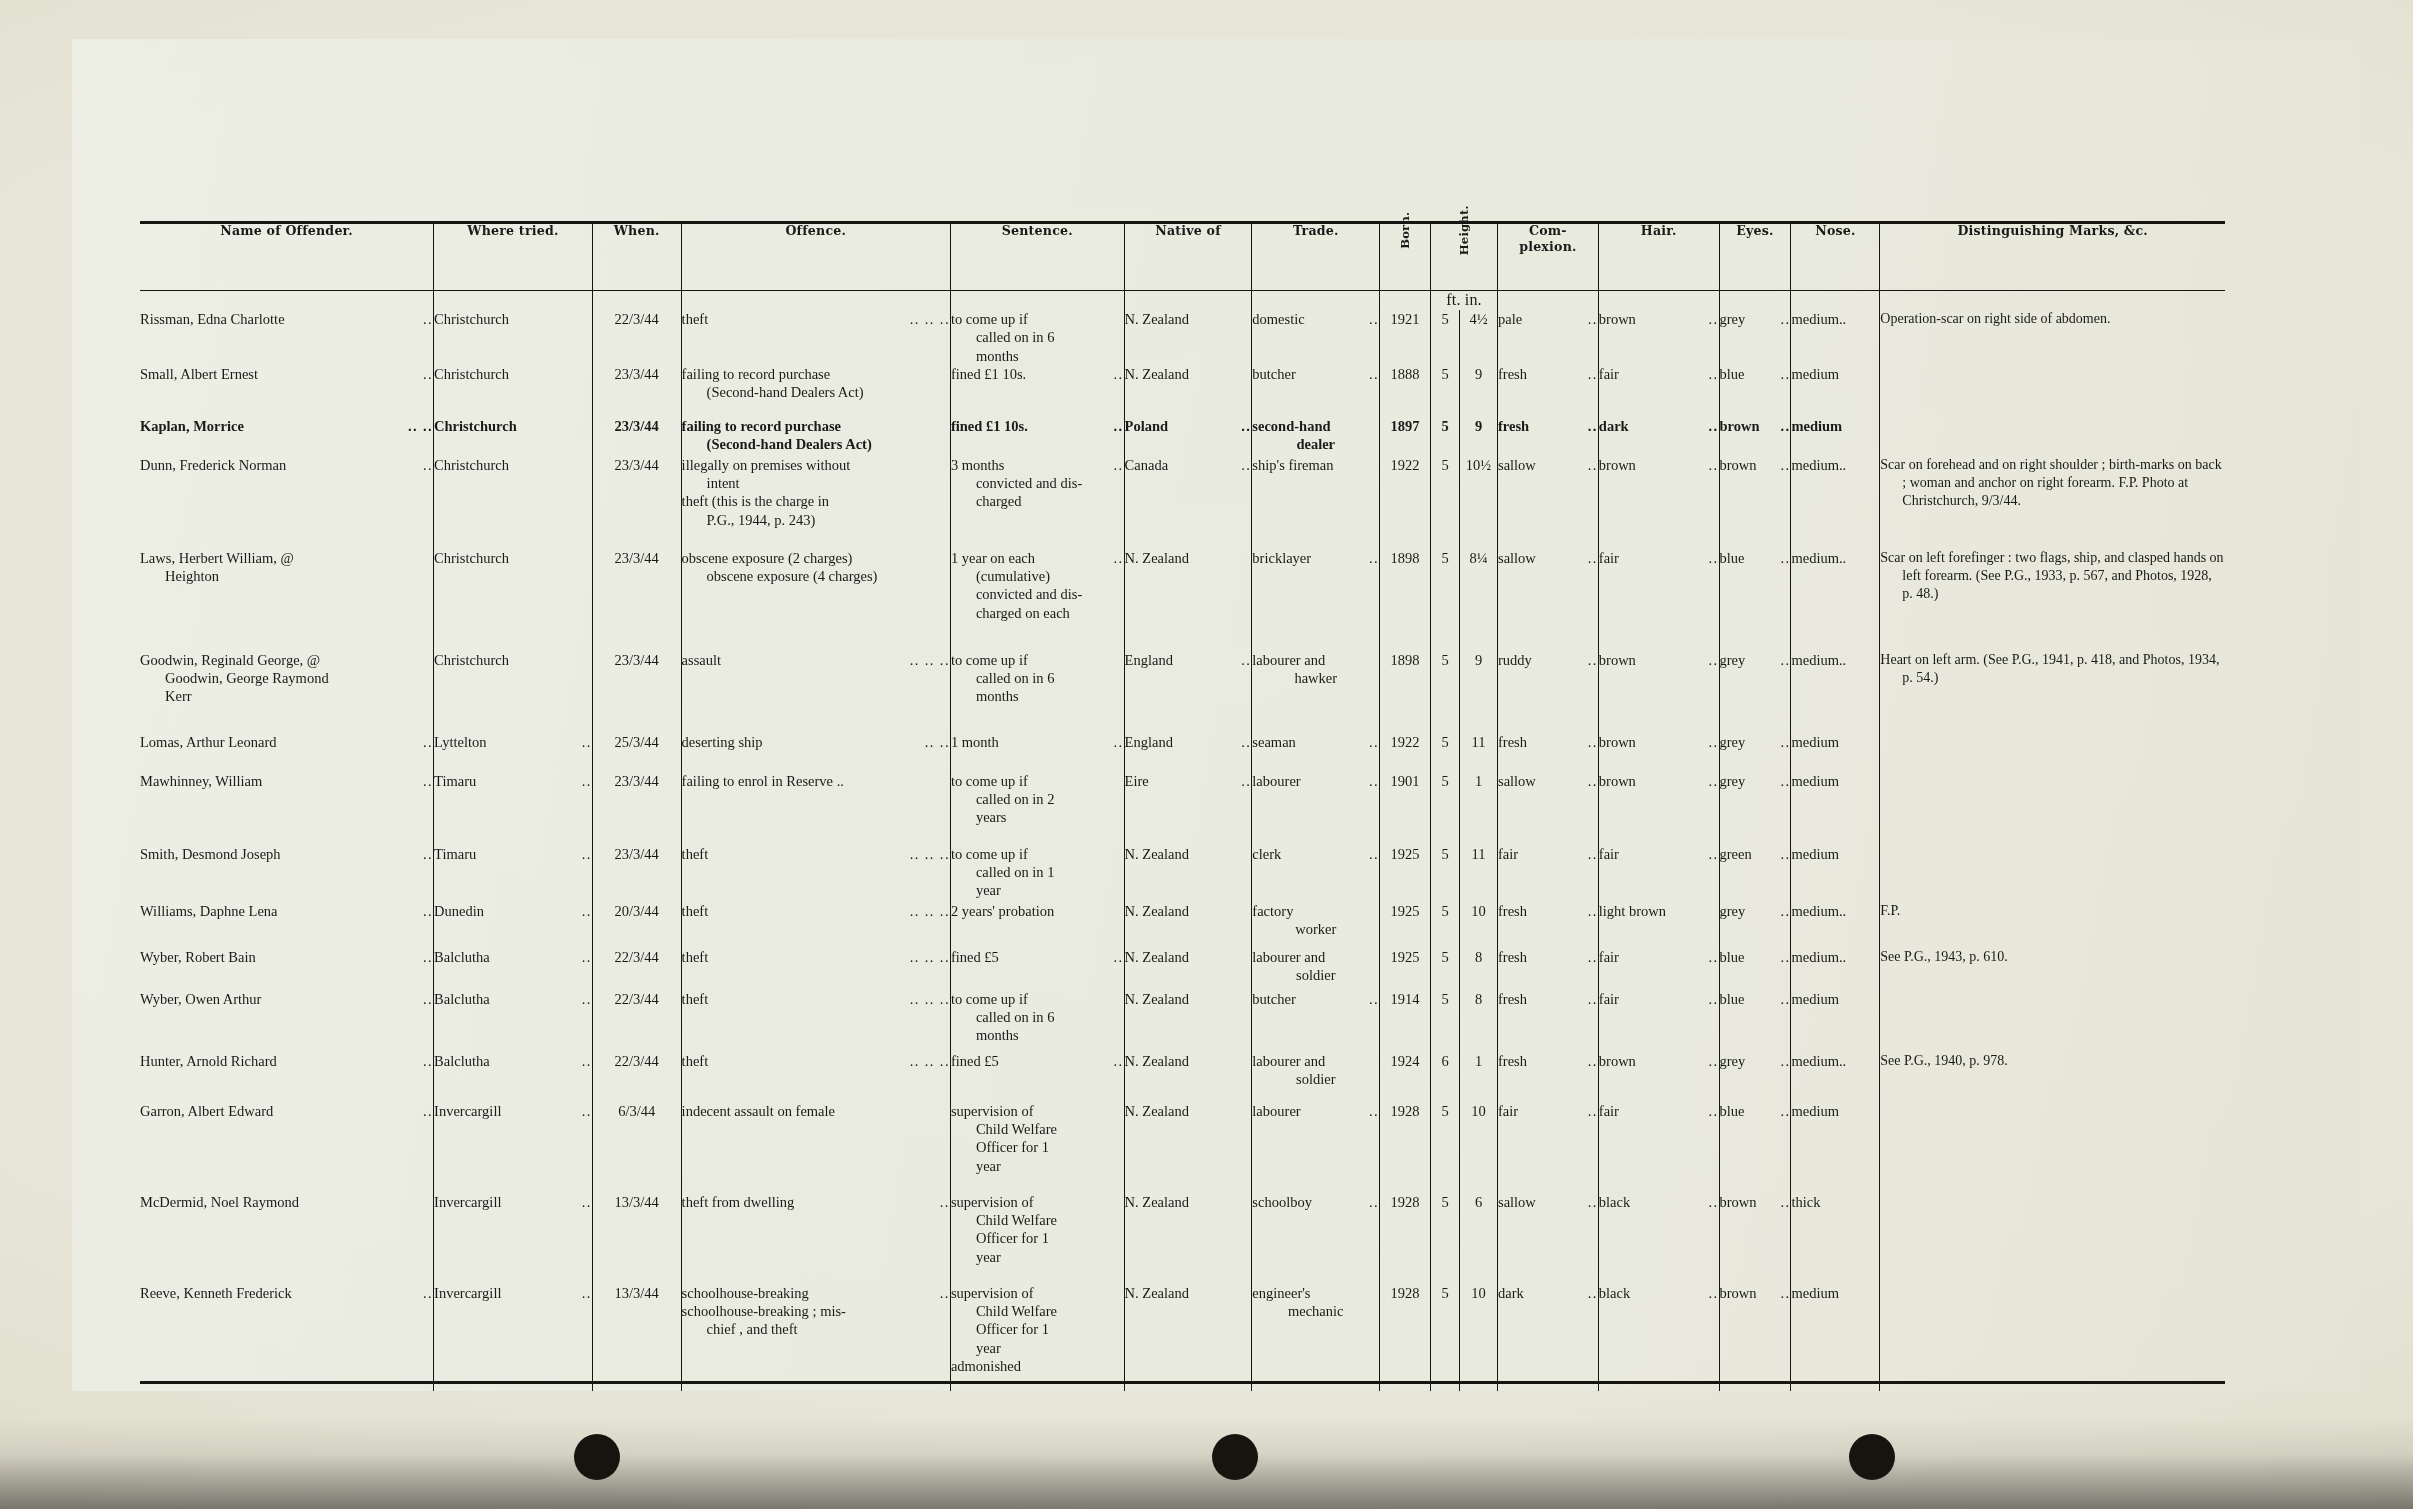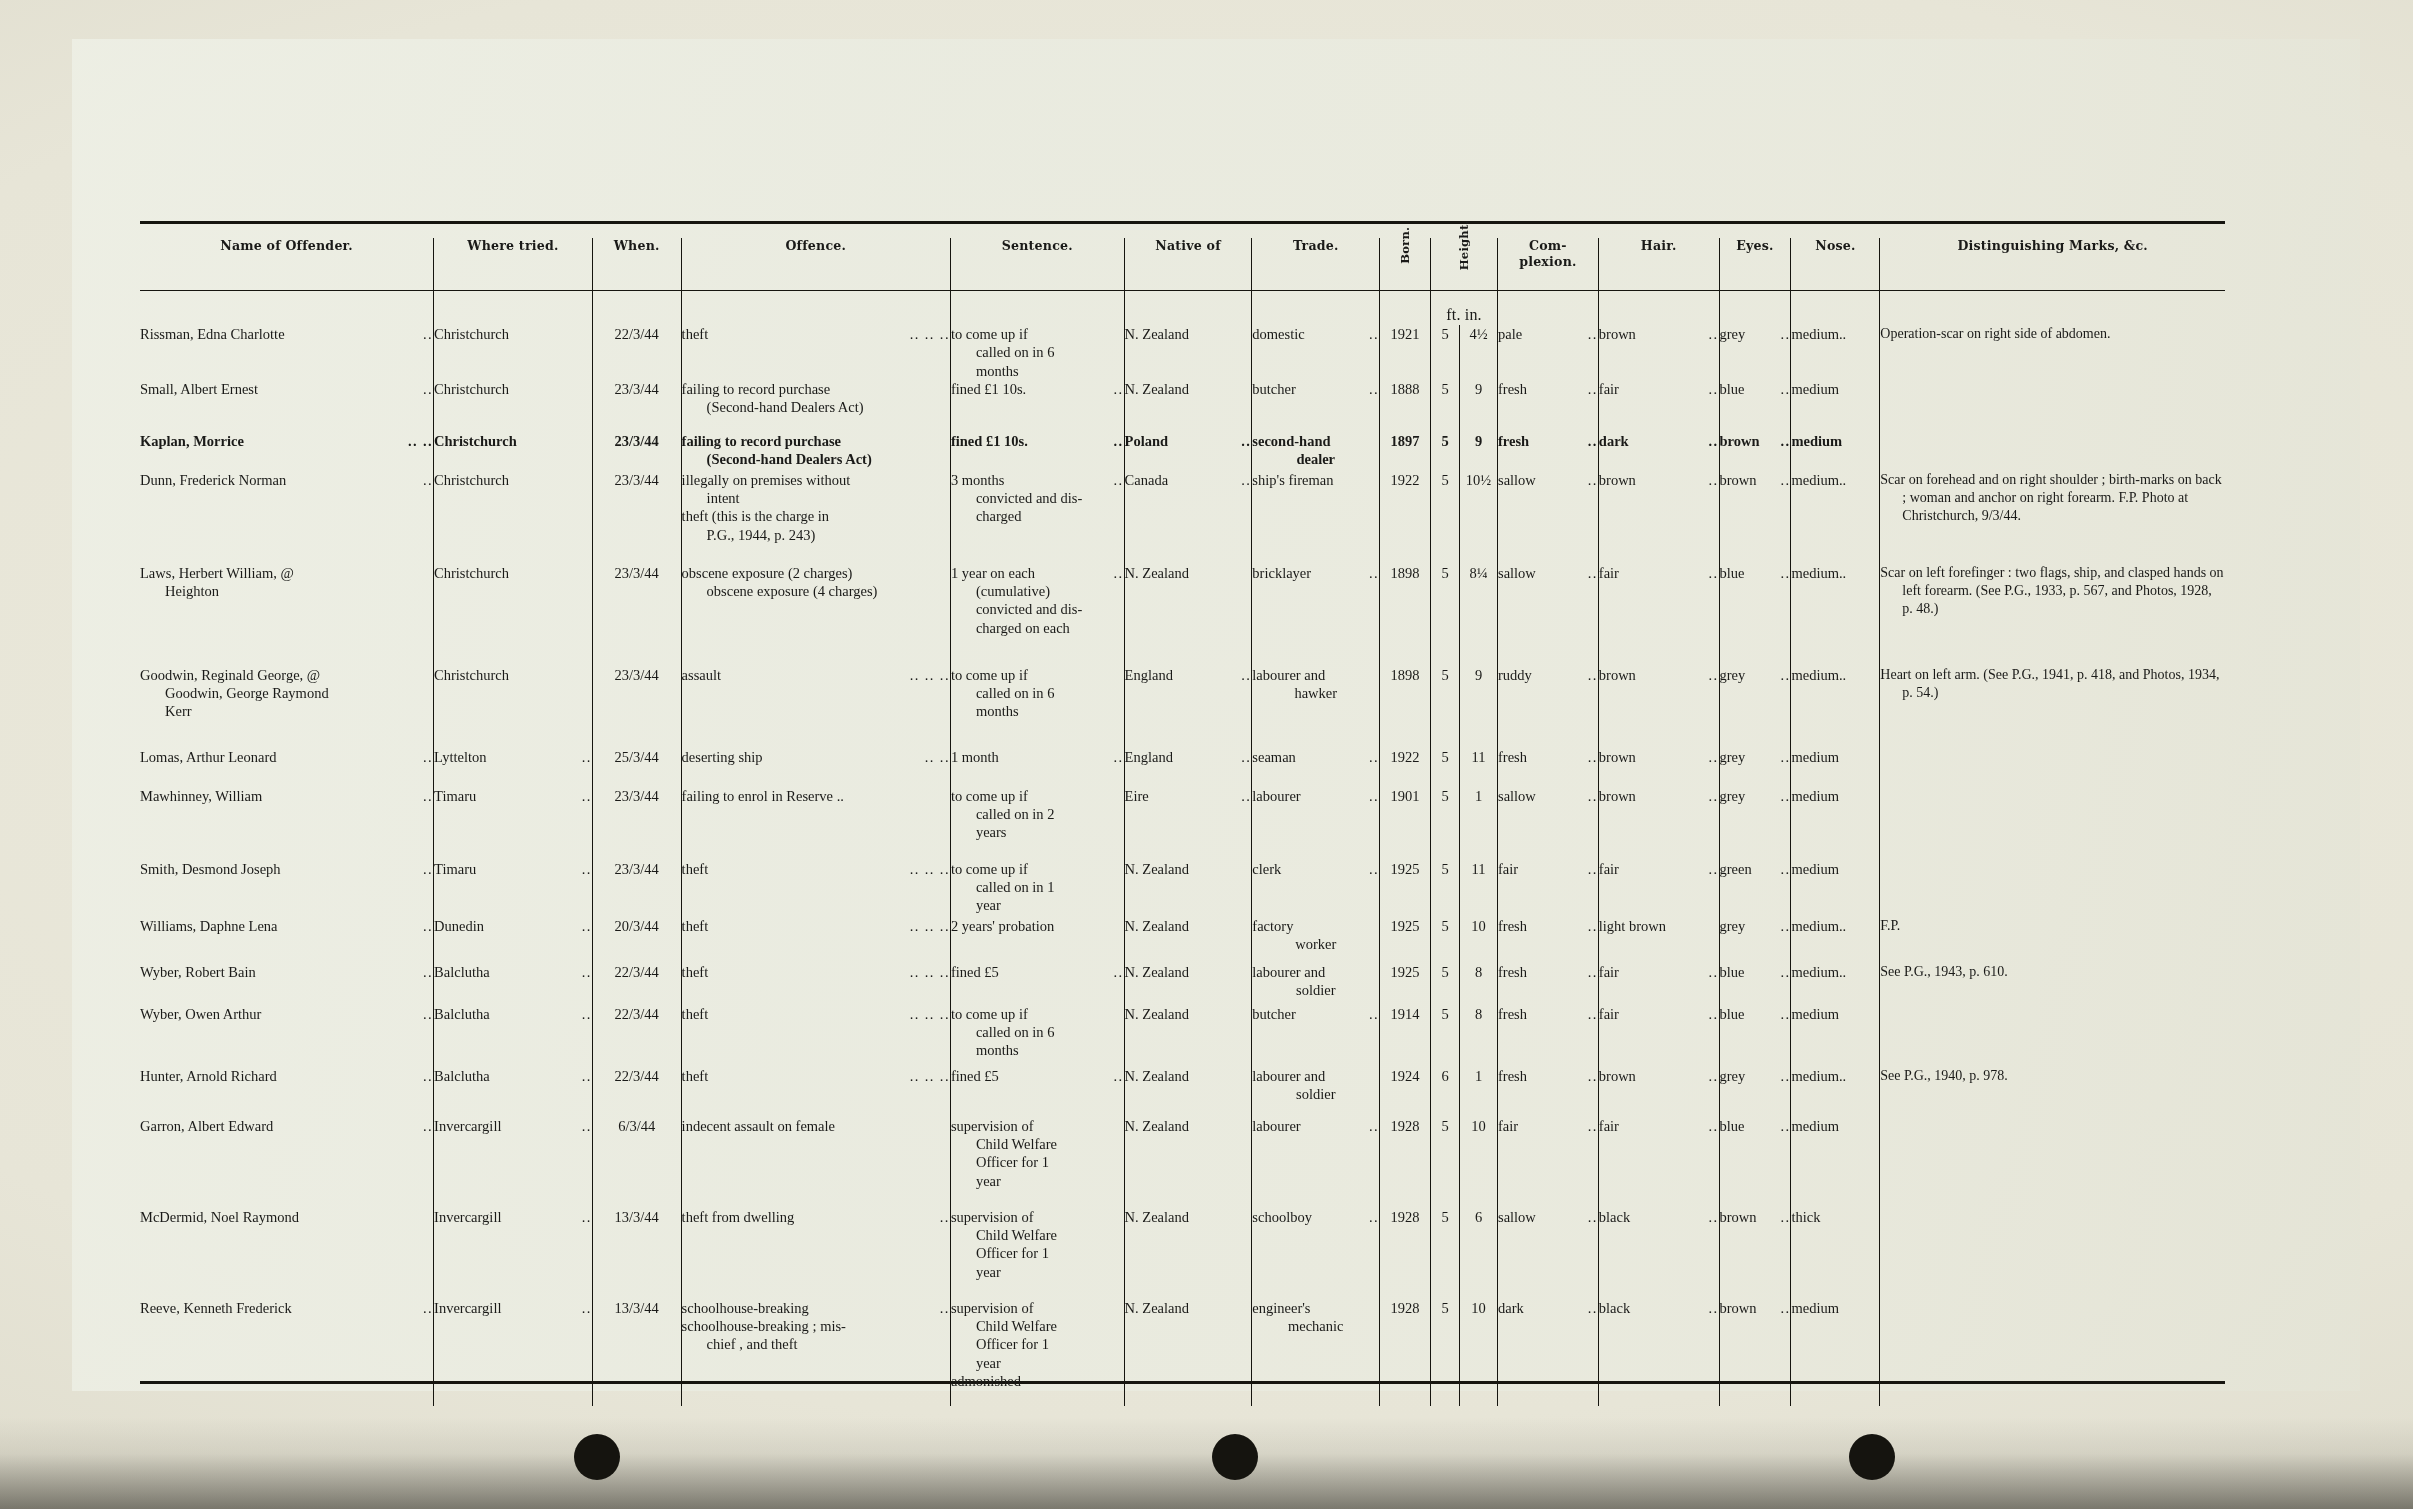--- a/index.html
+++ b/index.html
@@ -49,21 +49,21 @@
     font-weight:400;font-style:italic;font-size:21px;letter-spacing:0;
   }
 
   
   .hrule{position:absolute;background:#16150f;}
   #ruleTop{left:140px;top:221px;width:2085px;height:3.4px;}
   #ruleHead{left:140px;top:290px;width:2085px;height:1.4px;}
   #ruleBottom{left:140px;top:1381px;width:2085px;height:2.9px;}
 
   table.main{
-    position:absolute;left:140px;top:238px;width:2085px;
+    position:absolute;left:140px;top:223px;width:2085px;
     border-collapse:collapse;
     font-size:14.5px;line-height:1.26;
   }
   table.main td,table.main th{
     vertical-align:top;padding:0;
     border-left:1.4px solid #16150f;
   }
   table.main td:first-child,table.main th:first-child{border-left:none;}
 
   thead th{

